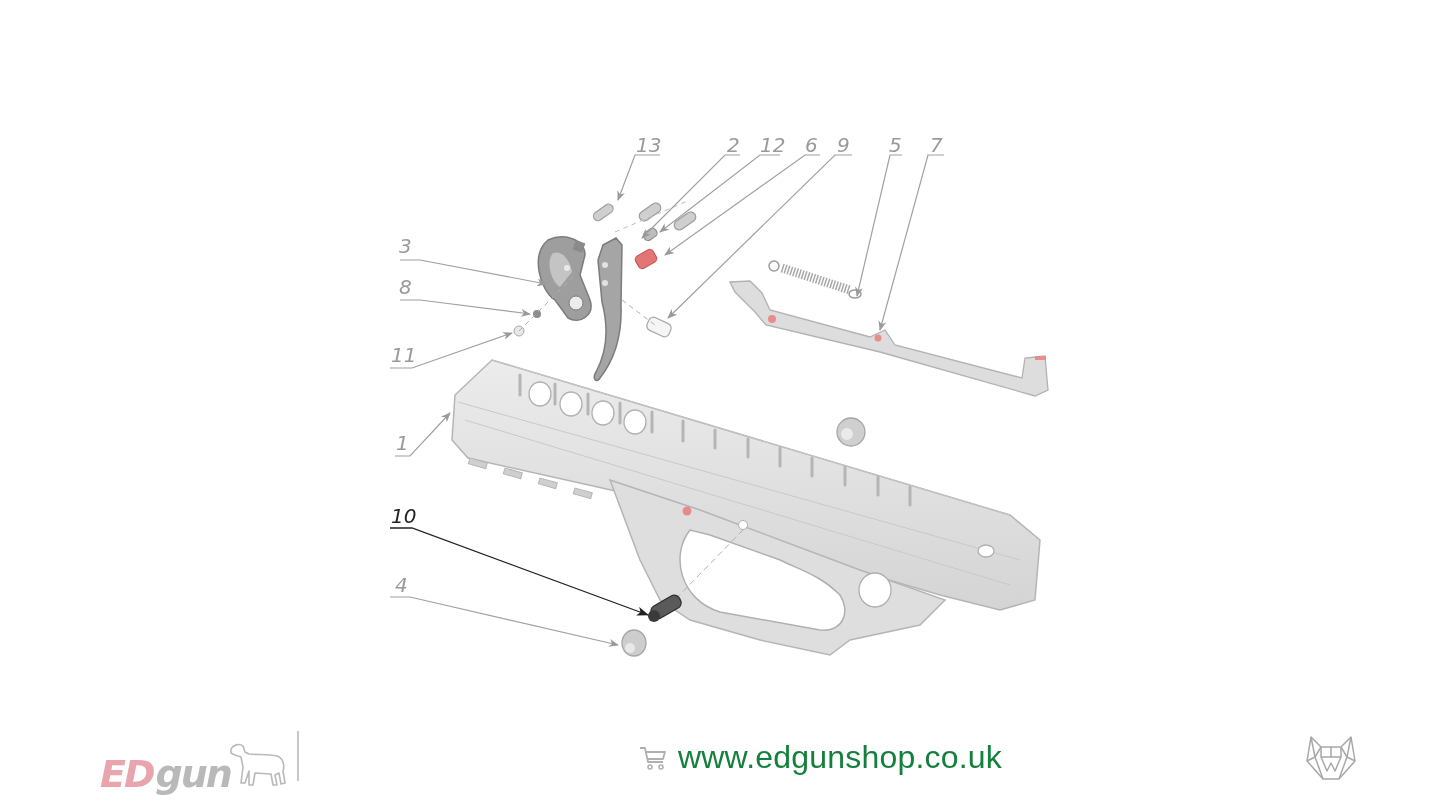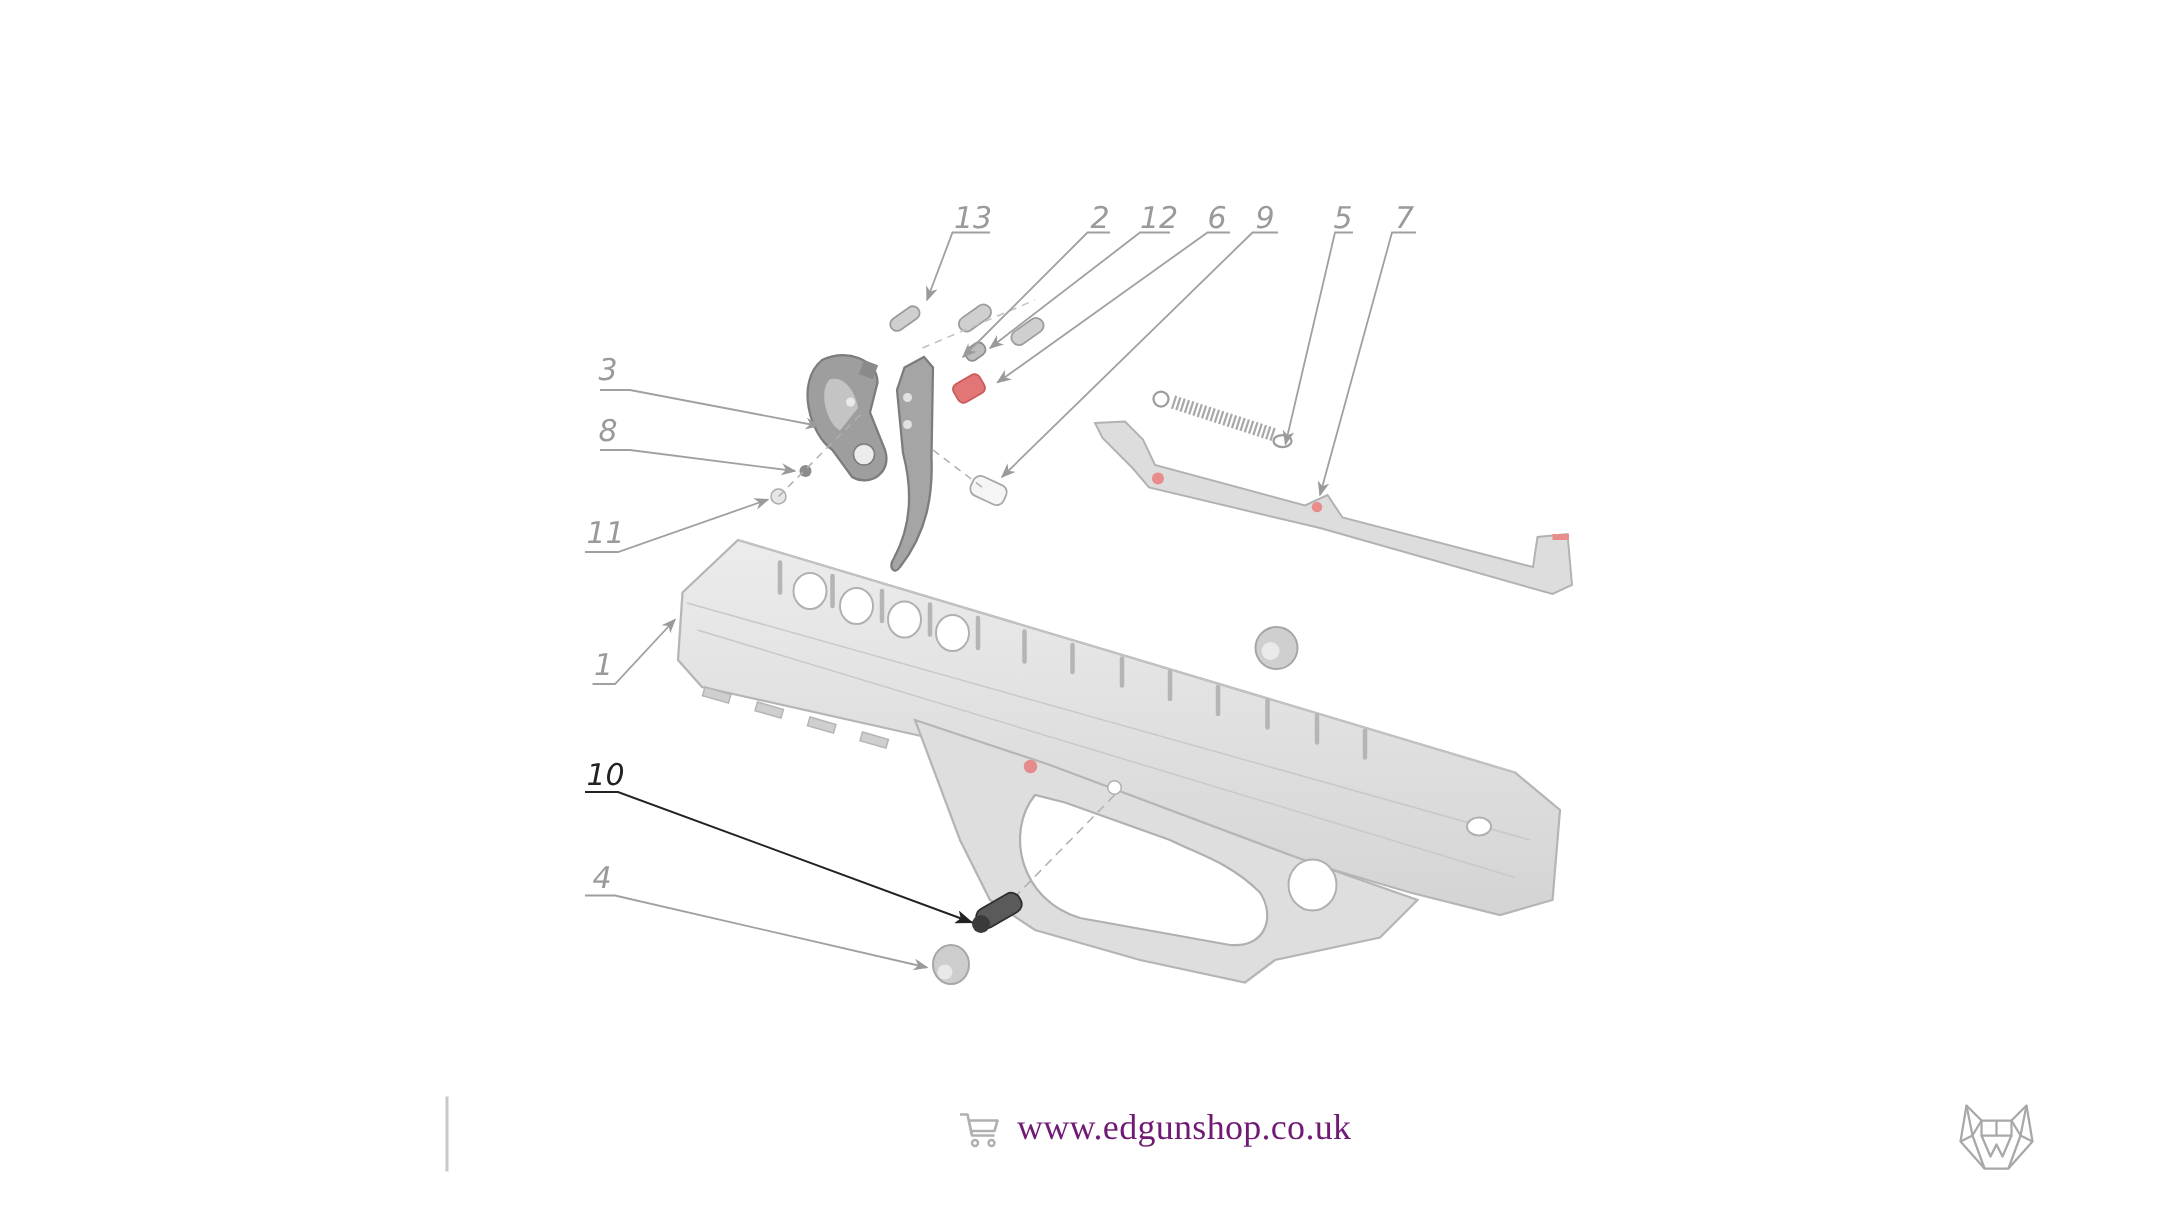--- a/index.html
+++ b/index.html
@@ -7,21 +7,21 @@
          font-family:"Liberation Sans", sans-serif; }
   #diagram { position:absolute; left:0; top:0; width:1445px; height:720px; }
   .callout-num { font-family:"DejaVu Sans", sans-serif; font-style:italic; font-size:20px; fill:#9a9a9a; }
   .callout-num.active { fill:#222222; }
   .footer { position:absolute; left:0; top:715px; width:1445px; height:90px; }
   .brand { position:absolute; left:100px; top:18px; height:60px; display:flex; align-items:flex-end; }
   .brand-ed { font-family:"DejaVu Sans", sans-serif; font-weight:bold; font-style:italic; font-size:38px; color:#e9a5ad; letter-spacing:-2px; line-height:1; }
   .brand-gun { font-family:"DejaVu Sans", sans-serif; font-weight:bold; font-style:italic; font-size:38px; color:#b9b9b9; letter-spacing:-2px; line-height:1; margin-left:2px; }
   .divider { position:absolute; left:297px; top:16px; width:2px; height:50px; background:#c8c8c8; }
   .shop { position:absolute; left:638px; top:24px; display:flex; align-items:center; gap:10px; }
-  .shop-url { font-family:Liberation Serif, serif; font-size:24px; color:#701a75; letter-spacing:0.2px; }
+  .shop-url { font-family:Liberation Sans, sans-serif; font-size:32px; color:#15803d; letter-spacing:0.2px; }
   .fox { position:absolute; left:1305px; top:18px; }
 </style>
 </head>
 <body>
 
 <svg id="diagram" viewBox="0 0 1445 720" xmlns="http://www.w3.org/2000/svg">
   <defs>
     <marker id="arr" markerWidth="10" markerHeight="8" refX="9" refY="4" orient="auto" markerUnits="userSpaceOnUse">
       <path d="M0,0 L10,4 L0,8 L3,4 Z" fill="#9a9a9a"></path>
     </marker>
@@ -182,20 +182,27 @@
   <text class="callout-num" x="930" y="152">7</text>
   <text class="callout-num" x="399" y="253">3</text>
   <text class="callout-num" x="399" y="294">8</text>
   <text class="callout-num" x="391" y="362">11</text>
   <text class="callout-num" x="396" y="450">1</text>
   <text class="callout-num active" x="391" y="523">10</text>
   <text class="callout-num" x="395" y="592">4</text>
 </svg>
 
 <div class="footer">
+  <div class="brand">
+    <span class="brand-ed">ED</span>
+    <span class="brand-gun">gun</span>
+    <svg width="62" height="48" viewBox="0 0 62 48" style="margin-left:-4px;margin-bottom:2px">
+      <path d="M4,6 C6,2 12,0 16,3 L18,9 L22,11 C30,12 42,11 50,13 C56,15 58,22 56,28 L58,40 L54,41 L52,30 L48,32 L50,42 L46,42 L44,31 L28,30 L26,42 L22,42 L22,28 L18,40 L14,40 L16,24 L14,14 L8,12 L4,10 Z" fill="none" stroke="#b9b9b9" stroke-width="1.6" stroke-linejoin="round"></path>
+    </svg>
+  </div>
   <div class="divider"></div>
   <div class="shop">
     <svg width="30" height="26" viewBox="0 0 30 26">
       <path d="M2,3 L7,3 L10,17 L25,17 M8,7 L27,7 L25,14 L10,14" fill="none" stroke="#b0b0b0" stroke-width="1.8" stroke-linejoin="round"></path>
       <circle cx="12" cy="22" r="2" fill="none" stroke="#b0b0b0" stroke-width="1.6"></circle>
       <circle cx="23" cy="22" r="2" fill="none" stroke="#b0b0b0" stroke-width="1.6"></circle>
     </svg>
     <span class="shop-url">www.edgunshop.co.uk</span>
   </div>
   <svg class="fox" width="52" height="50" viewBox="0 0 52 50">

